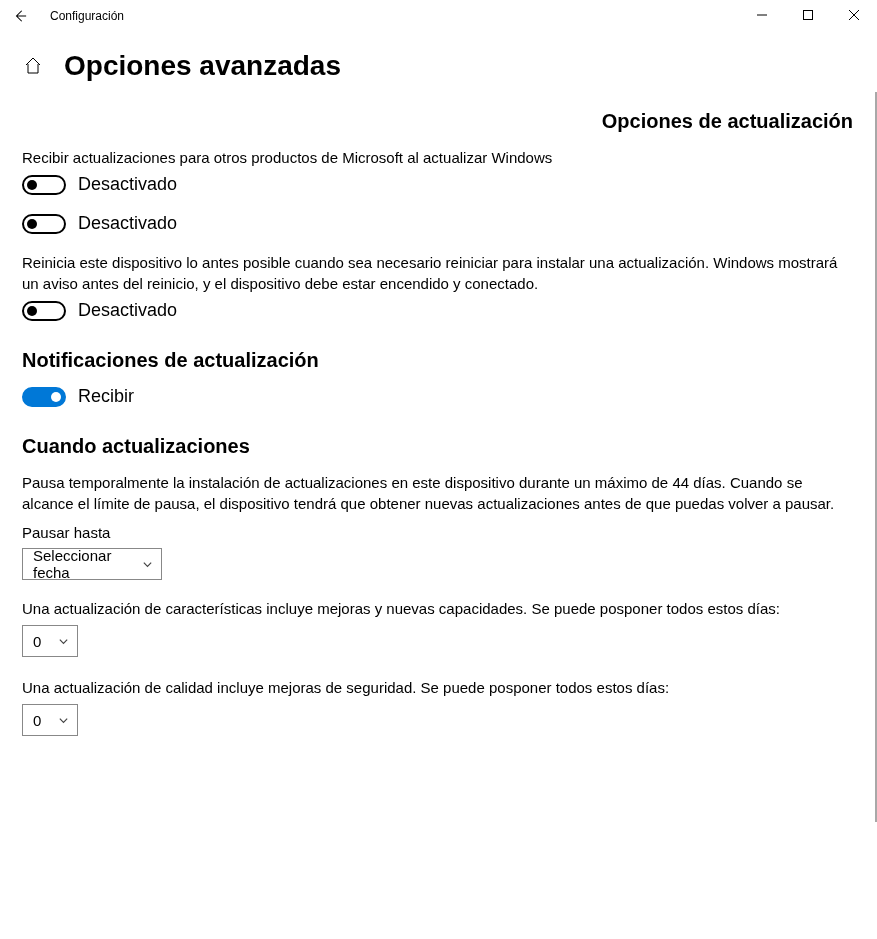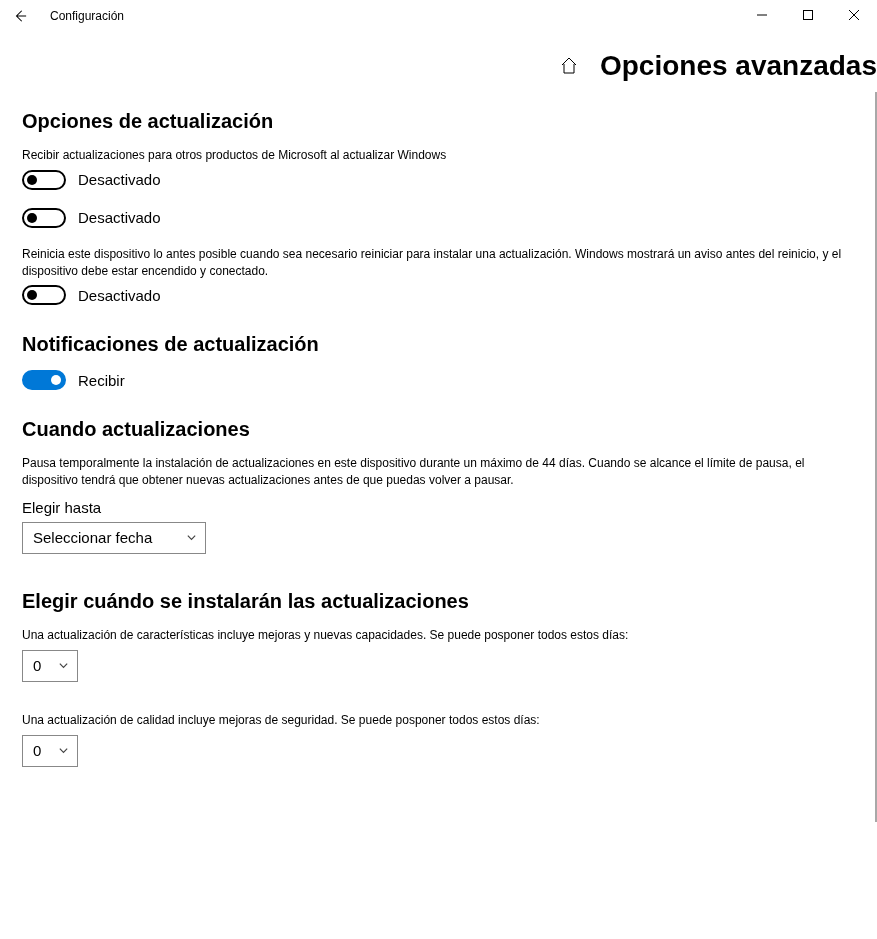--- a/index.html
+++ b/index.html
@@ -45,21 +45,20 @@
     justify-content: center;
   }
   .win-btn svg { width: 10px; height: 10px; stroke: #000; stroke-width: 1; fill: none; }
 
   
   .header {
     display: flex;
     align-items: center;
     gap: 20px;
     padding: 20px 0 10px 22px;
-    justify-content: flex-end;
   }
   .home-btn {
     width: 22px;
     height: 22px;
     display: flex;
     align-items: center;
     justify-content: center;
   }
   .home-btn svg { width: 20px; height: 20px; stroke: #000; stroke-width: 1; fill: none; }
   .page-title {
@@ -90,24 +89,24 @@
     width: 2px;
     height: 87%;
     background: #a8a8a8;
   }
 
   h2.section {
     font-size: 20px;
     font-weight: 600;
     margin: 28px 0 14px 0;
   }
-  h2.section.first { margin-top: 18px; }
+  h2.section.first { margin-top: 18px; text-align: right; }
 
   .setting-text {
-    font-size: 12px;
+    font-size: 15px;
     line-height: 1.4;
     margin: 10px 0 6px 0;
     max-width: 825px;
   }
 
   .toggle-row {
     display: flex;
     align-items: center;
     gap: 12px;
     margin: 4px 0 18px 0;
@@ -142,42 +141,42 @@
     position: absolute;
     right: 3px;
     top: 50%;
     transform: translateY(-50%);
     width: 10px;
     height: 10px;
     border-radius: 50%;
     background: #fff;
   }
   .toggle-state {
-    font-size: 15px;
+    font-size: 18px;
   }
 
   .small-label {
     font-size: 15px;
     margin-top: 10px;
     margin-bottom: 6px;
   }
 
   .select-box {
     display: inline-flex;
     align-items: center;
     justify-content: space-between;
     border: 1px solid #888;
     padding: 4px 8px 4px 10px;
     font-size: 15px;
     background: #fff;
     cursor: default;
     box-sizing: border-box;
     margin-bottom: 8px;
   }
-  .select-date { width: 184px; height: 32px; }
+  .select-date { width: 140px; height: 32px; }
   .select-num  { width: 56px;  height: 32px; }
   .select-box .chev {
     margin-left: 8px;
   }
   .select-box .chev svg {
     width: 11px; height: 11px; stroke: #444; stroke-width: 1.3; fill: none;
   }
 
 </style>
 </head>
@@ -255,44 +254,43 @@
   <div class="toggle-row">
     <div class="toggle on">
         <div class="knob"></div>
       </div>
     <span class="toggle-state">Recibir</span>
   </div>
 
   
   <h2 class="section">Cuando actualizaciones</h2>
   <div class="setting-text">Pausa temporalmente la instalación de actualizaciones en este dispositivo durante un máximo de 44 días. Cuando se alcance el límite de pausa, el dispositivo tendrá que obtener nuevas actualizaciones antes de que puedas volver a pausar.</div>
-  <div class="small-label">Elegir hasta</div>
+  <div class="small-label">Pausar hasta</div>
   <div class="select-box select-date">
     <span>Seleccionar fecha</span>
     <span class="chev">
       <svg viewBox="0 0 12 12">
           <path d="M2 4 L6 8 L10 4"></path>
         </svg>
     </span>
   </div>
 
   
-  <h2 class="section">Elegir cuándo se instalarán las actualizaciones</h2>
 
   <div class="setting-text">Una actualización de características incluye mejoras y nuevas capacidades. Se puede posponer todos estos días:</div>
   <div class="select-box select-num">
     <span>0</span>
     <span class="chev">
       <svg viewBox="0 0 12 12">
           <path d="M2 4 L6 8 L10 4"></path>
         </svg>
     </span>
   </div>
 
-  <div class="setting-text" style="margin-top:22px">Una actualización de calidad incluye mejoras de seguridad. Se puede posponer todos estos días:</div>
+  <div class="setting-text" style="margin-top:12px">Una actualización de calidad incluye mejoras de seguridad. Se puede posponer todos estos días:</div>
   <div class="select-box select-num">
     <span>0</span>
     <span class="chev">
       <svg viewBox="0 0 12 12">
           <path d="M2 4 L6 8 L10 4"></path>
         </svg>
     </span>
   </div>
 
   

